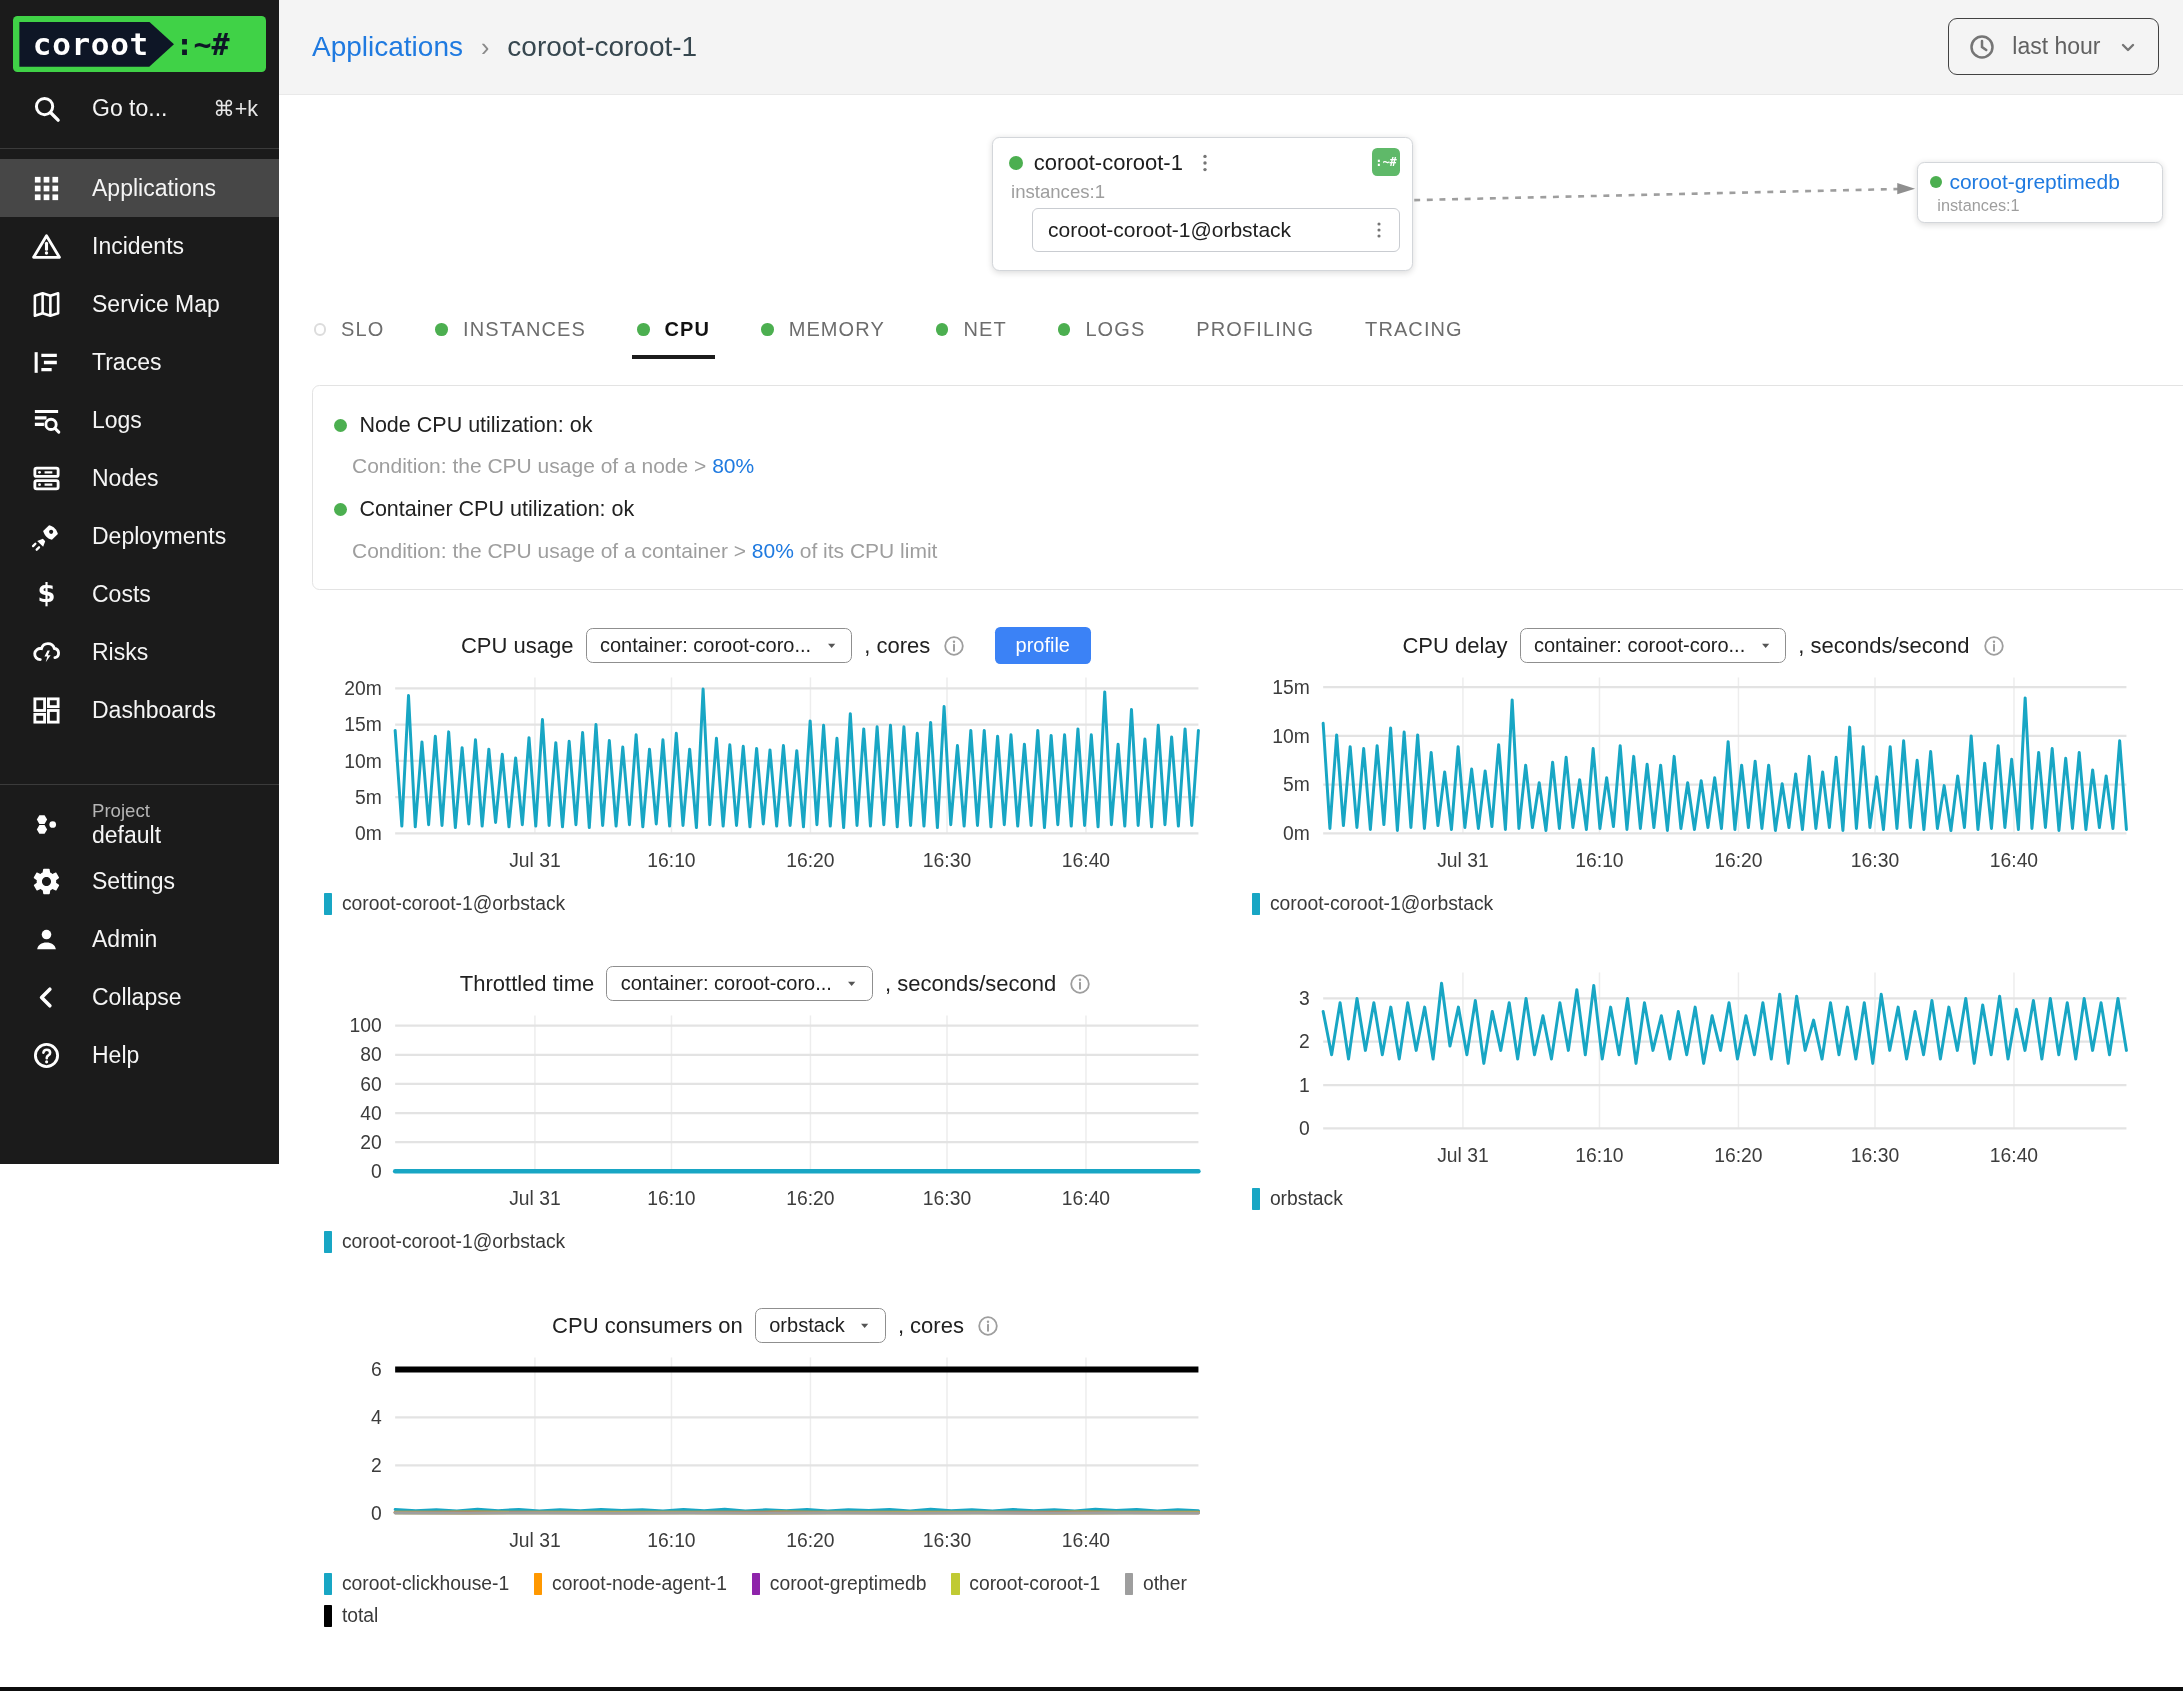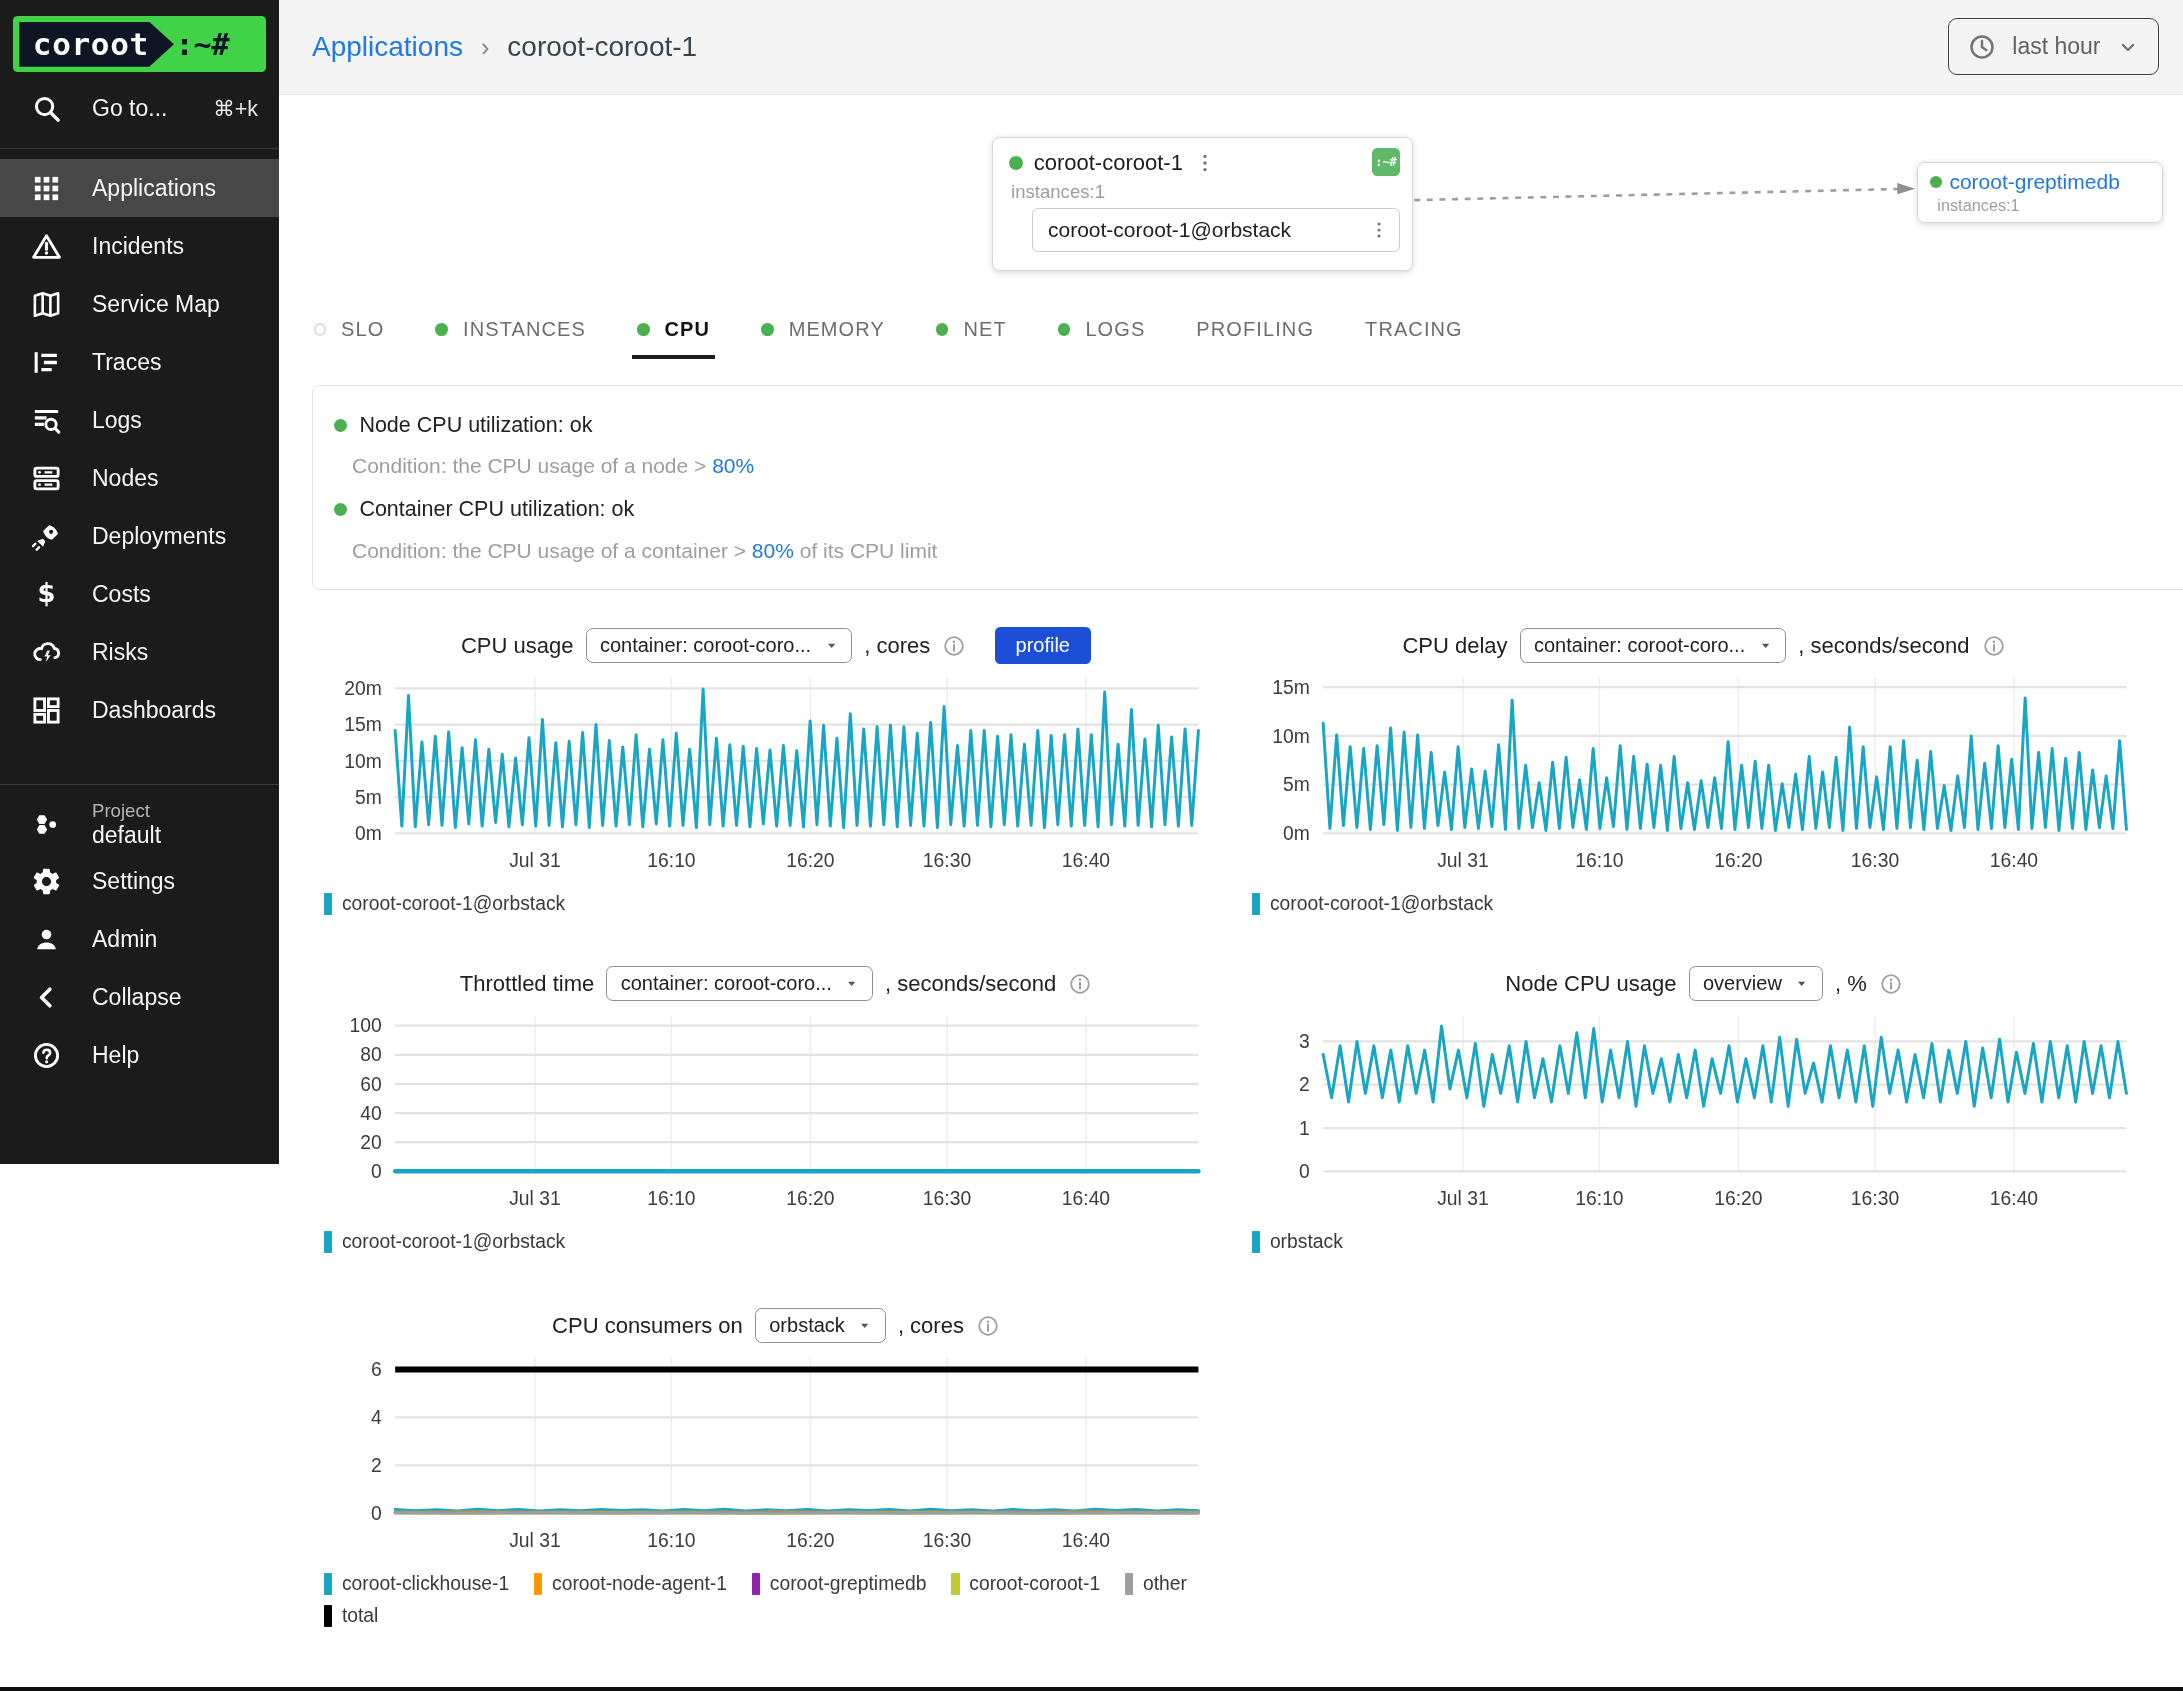--- a/index.html
+++ b/index.html
@@ -69,21 +69,21 @@
   .check-title{font-size:21.5px;color:#212121;}
   .check-cond{position:absolute;left:39px;font-size:21px;color:#9e9e9e;}
   .check-cond .cond-val{color:#1f7ae0;}
   
   .chart-block{position:absolute;width:928px;}
   .chart-title-row{display:flex;align-items:center;justify-content:center;gap:12px;height:43px;}
   .chart-title{font-size:22px;color:#212121;white-space:nowrap;}
   .chart-suffix{font-size:22px;color:#212121;white-space:nowrap;}
   .selector-pill{display:flex;align-items:center;gap:10.4px;border:1.5px solid #8f8f8f;border-radius:6.7px;
        padding:5.2px 10.4px 5.2px 13.4px;font-size:20px;color:#212121;cursor:pointer;background:#fff;white-space:nowrap;}
-  .profile-btn{background:#1d4ed8;color:#fff;font-size:20px;border:none;border-radius:5.2px;
+  .profile-btn{background:#3b82f6;color:#fff;font-size:20px;border:none;border-radius:5.2px;
        padding:7px 21px;margin-left:16.3px;cursor:pointer;font-family:inherit;}
   .legend{display:flex;flex-wrap:wrap;align-items:center;column-gap:25px;row-gap:10.4px;margin-top:18px;
        padding-left:12px;width:899px;}
   .legend-item{display:flex;align-items:center;gap:9.7px;cursor:pointer;}
   .legend-swatch{width:8.2px;height:22px;border-radius:0.7px;}
   .legend-label{font-size:19.3px;color:#3a3a3a;white-space:nowrap;}
   .tick-text{font-size:26px;fill:#3c3c3c;}
   
   #bottom-bar{position:absolute;left:0;top:1687px;width:2183px;height:4.5px;background:#0d0d0d;}
 </style>
@@ -508,39 +508,21 @@
           <text x="94" y="193.74766355140187" text-anchor="end" class="tick-text">20</text>
           <line x1="112" y1="224" x2="1194" y2="224" stroke="#e3e3e3" stroke-width="3"></line>
           <text x="94" y="233" text-anchor="end" class="tick-text">0</text>
           <polyline points="112.0,224.0 266.6,224.0 421.1,224.0 575.7,224.0 730.3,224.0 884.9,224.0 1039.4,224.0 1194.0,224.0" fill="none" stroke="#18a6c4" stroke-width="6" stroke-linejoin="round" stroke-linecap="round"></polyline>
         </svg><div class="legend">
           <span class="legend-item">
             <span class="legend-swatch" style="background:#18a6c4"></span>
             <span class="legend-label">coroot-coroot-1@orbstack</span>
           </span>
         </div></div>
-      <div class="chart-block" style="left: 1240px; top: 962px;"><div class="chart-title-row">
-          <span class="chart-title">Node CPU usage</span>
-          <span class="selector-pill">
-            <span>overview</span>
-            <span class="ic" style="width:19.3px;height:19.3px;color:#555">
-              <svg viewBox="0 0 24 24">
-                <path d="M7.5 9.5h9L12 15z" fill="currentColor"></path>
-              </svg>
-            </span>
-          </span>
-          <span class="chart-suffix">, %</span>
-          <span class="ic" style="width:24px;height:24px;color:#9e9e9e">
-            <svg viewBox="0 0 24 24">
-              <circle cx="12" cy="12" r="8.8" fill="none" stroke="currentColor" stroke-width="1.8"></circle>
-              <circle cx="12" cy="7.8" r="1.2" fill="currentColor"></circle>
-              <path d="M12 10.8v6" stroke="currentColor" stroke-width="2" stroke-linecap="round"></path>
-            </svg>
-          </span>
-        </div><svg viewBox="0 0 1250 276" width="928" height="205">
+      <div class="chart-block" style="left: 1240px; top: 962px;"><svg viewBox="0 0 1250 276" width="928" height="205">
           <line x1="300.26800000000003" y1="14" x2="300.26800000000003" y2="224" stroke="#ededed" stroke-width="2"></line>
           <text x="300.26800000000003" y="270" text-anchor="middle" class="tick-text">Jul 31</text>
           <line x1="484.20799999999997" y1="14" x2="484.20799999999997" y2="224" stroke="#ededed" stroke-width="2"></line>
           <text x="484.20799999999997" y="270" text-anchor="middle" class="tick-text">16:10</text>
           <line x1="671.394" y1="14" x2="671.394" y2="224" stroke="#ededed" stroke-width="2"></line>
           <text x="671.394" y="270" text-anchor="middle" class="tick-text">16:20</text>
           <line x1="855.3340000000001" y1="14" x2="855.3340000000001" y2="224" stroke="#ededed" stroke-width="2"></line>
           <text x="855.3340000000001" y="270" text-anchor="middle" class="tick-text">16:30</text>
           <line x1="1042.52" y1="14" x2="1042.52" y2="224" stroke="#ededed" stroke-width="2"></line>
           <text x="1042.52" y="270" text-anchor="middle" class="tick-text">16:40</text>

